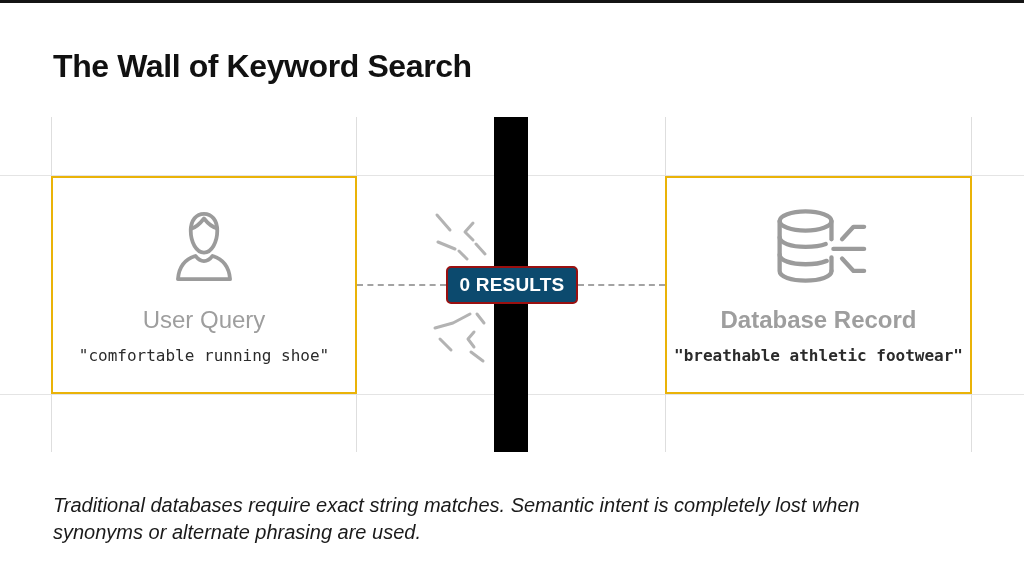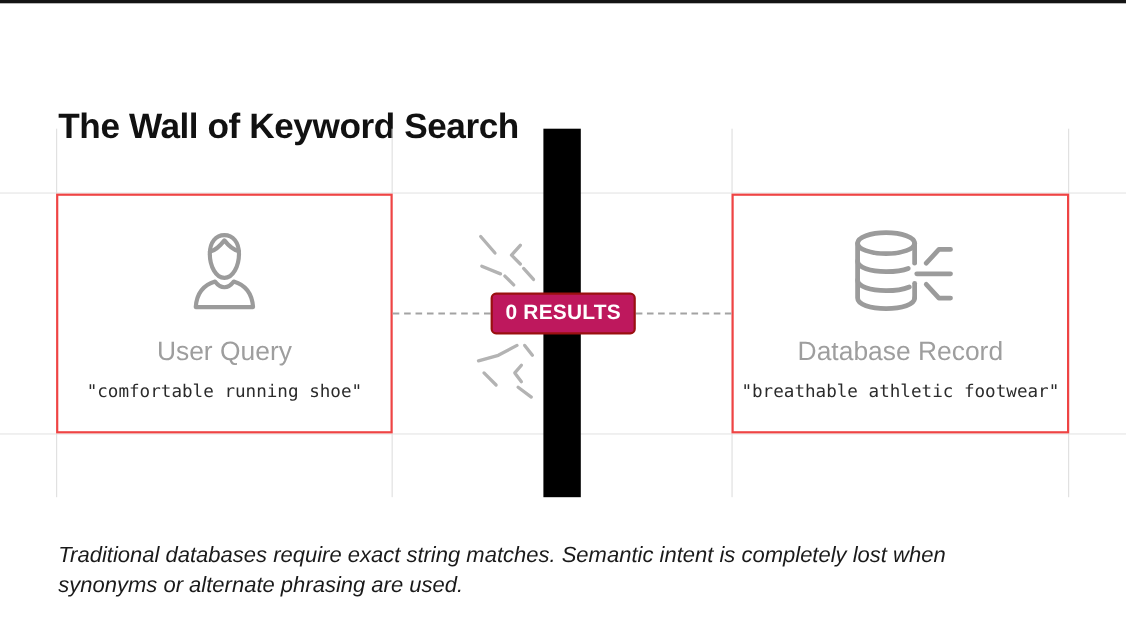--- a/index.html
+++ b/index.html
@@ -15,21 +15,20 @@
   .top-strip {
     position: absolute; top: 0; left: 0;
     width: 1024px; height: 3px;
     background: #141414;
   }
 
   .title {
     position: absolute; left: 53px; top: 48px;
     font-size: 32px; font-weight: 700; color: #111111;
     letter-spacing: -0.4px;
-    margin-top: 48px;
   }
 
   
   .grid-h {
     position: absolute; left: 0; width: 1024px; height: 1px;
     background: #e4e4e4;
   }
   .grid-h.h1 { top: 175px; }
   .grid-h.h2 { top: 394px; }
   .grid-v {
@@ -38,26 +37,26 @@
   }
   .grid-v.v1 { left: 51px; }
   .grid-v.v2 { left: 356px; }
   .grid-v.v3 { left: 665px; }
   .grid-v.v4 { left: 971px; }
 
   
   .card {
     position: absolute; top: 176px; height: 218px;
     background: #ffffff;
-    border: 2px solid #ef4444;
+    border: 2px solid #eab308;
     display: flex; flex-direction: column; align-items: center;
     padding-top: 24px;
   }
   .card.left  { left: 51px;  width: 306px; }
-  .card.right { left: 665px; width: 307px; }
+  .card.right { left: 665px; width: 307px; font-weight: bold; }
   .card .icon-box {
     height: 88px; display: flex; align-items: center; justify-content: center;
     margin-bottom: 16px;
   }
   .card .label {
     font-size: 24px; color: #9e9e9e; margin-bottom: 12px;
   }
   .card .quote {
     font-family: "DejaVu Sans Mono", monospace;
     font-size: 16px; color: #2b2b2b;
@@ -81,21 +80,21 @@
   
   .cracks {
     position: absolute; left: 425px; top: 200px;
     width: 70px; height: 170px;
   }
 
   
   .badge {
     position: absolute; left: 446px; top: 266px;
     width: 132px; height: 38px;
-    background: #be185d;
+    background: #0c4a6e;
     border: 2px solid #9a1010;
     border-radius: 5px;
     display: flex; align-items: center; justify-content: center;
     color: #ffffff; font-size: 19px; font-weight: 700;
     letter-spacing: 0.2px;
   }
 
   .caption {
     position: absolute; left: 53px; top: 492px;
     width: 900px;

